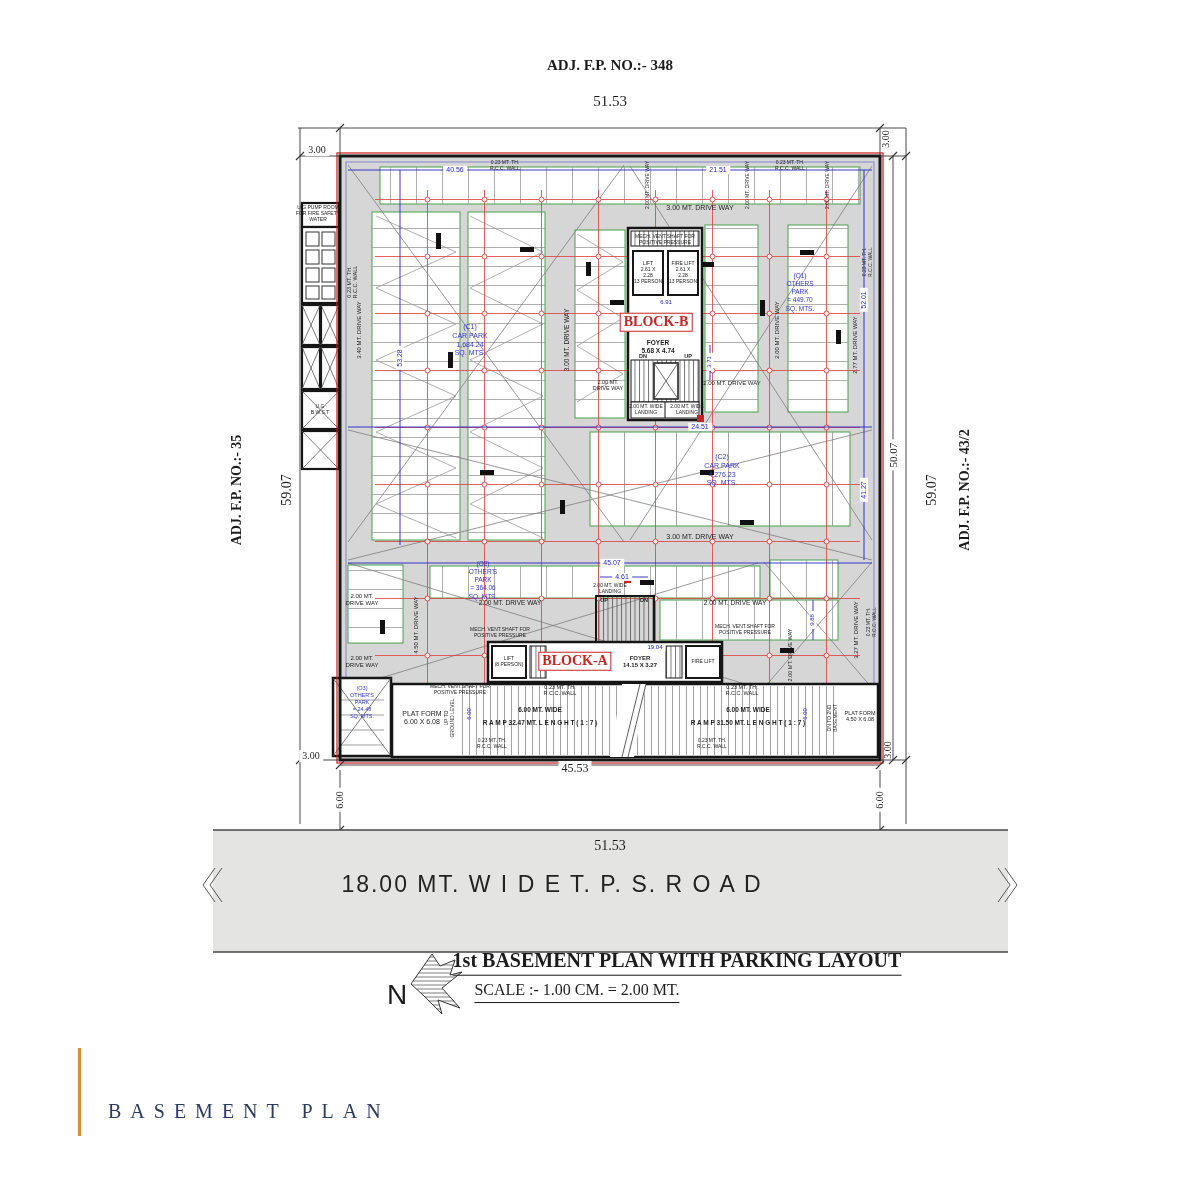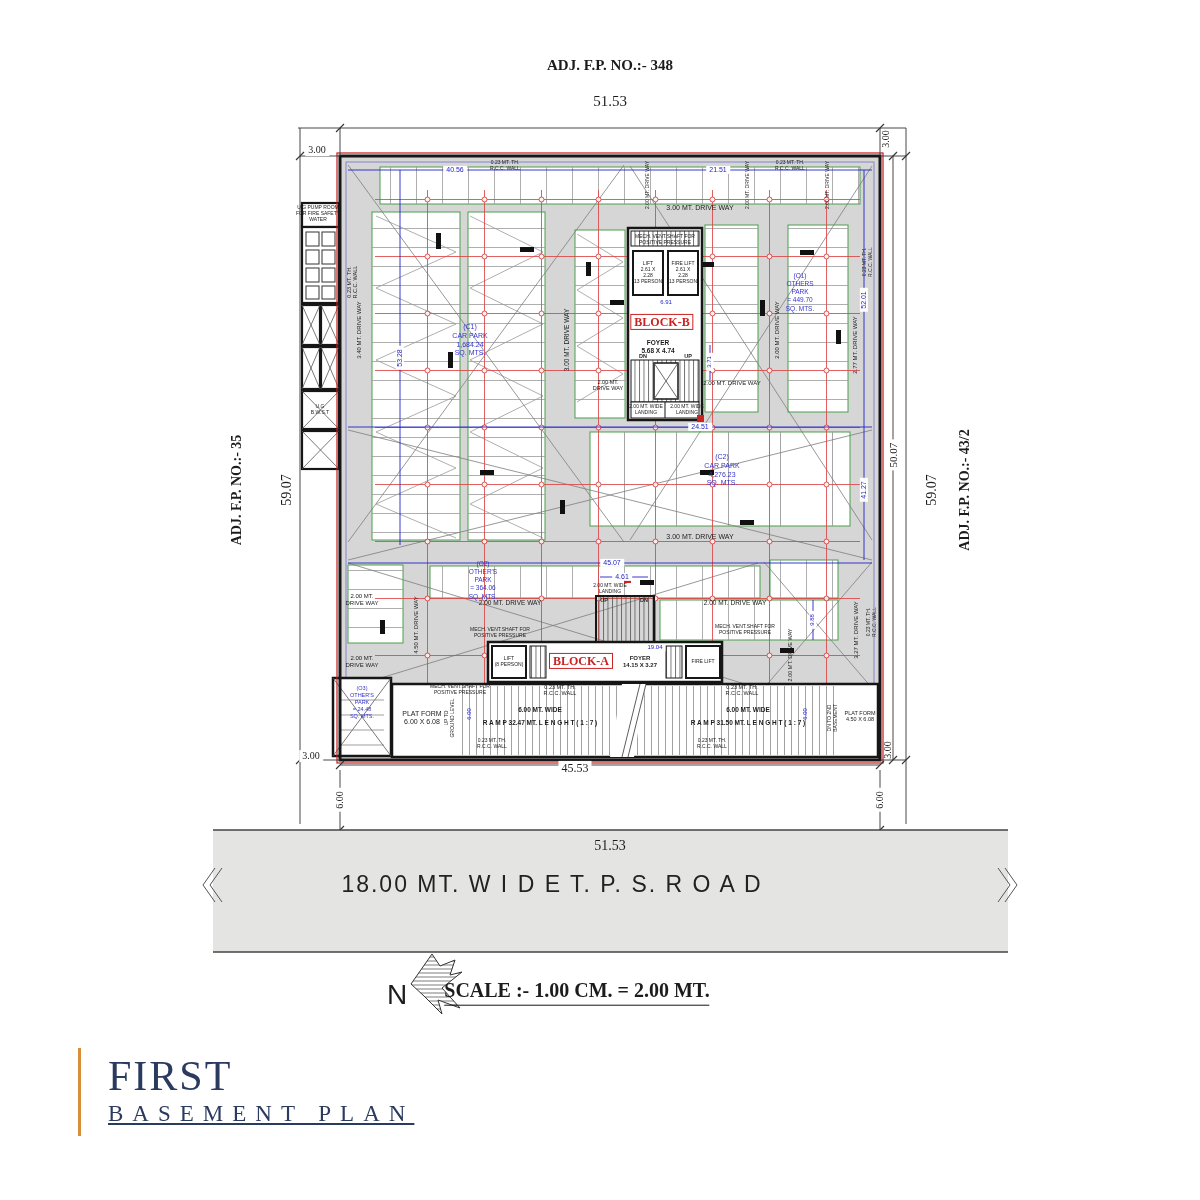--- a/index.html
+++ b/index.html
@@ -13,26 +13,26 @@
   .serif{font-family:"Liberation Serif",serif;}
   .b{font-weight:700;}
   .blu{color:#2323c8;}
   .park{color:#3434cc;line-height:1.25;}
   .bgw{background:#fff;padding:0 3px;}
   .und{border-bottom:1.5px solid #151515;padding-bottom:2px;}
   .blk{border:1.2px solid #c22;color:#c22;background:#fff;font-weight:700;padding:0 3px;
        font-family:"Liberation Serif",serif;}
   .navy{color:#2b3a5f;}
   .t5{font-size:5px;}.t55{font-size:5.5px;}.t6{font-size:6px;}.t65{font-size:6.5px;}
-  .t7{font-size:7px;}.t8{font-size:12px;margin-left:6px;}.t10{font-size:10px;}.t11{font-size:11px;}
-  .t12{font-size:12px;}.t14{font-size:14px;}.t15{font-size:15px;}.t16{font-size:20px;font-weight:bold;}
+  .t7{font-size:7px;}.t8{font-size:14px;}.t10{font-size:10px;}.t11{font-size:11px;}
+  .t12{font-size:12px;}.t14{font-size:14px;}.t15{font-size:15px;}.t16{font-size:16px;}
   .t20{font-size:20px;}.t28{font-size:28px;}
   .roadtxt{font-size:23px;letter-spacing:2px;color:#222;}
   .first{font-size:42px;letter-spacing:2px;}
-  .bplan{font-size:23px;letter-spacing:9px;text-decoration:underline;}
+  .bplan{font-size:20px;letter-spacing:9px;}
   .accentbar{position:absolute;width:3px;background:#d98e3c;z-index:5;}
 </style>
 </head>
 <body>
 
 <div class="page">
 
 <svg width="1200" height="1200" viewBox="0 0 1200 1200">
   <defs>
     <pattern id="pgrid" width="57" height="57" patternUnits="userSpaceOnUse">
@@ -269,24 +269,24 @@
 <div class="lbl serif t10 bgw" style="left:311px;top:756px">3.00</div>
 <div class="lbl v serif t10" style="left:888px;top:750px">3.00</div>
 <div class="lbl v serif t10 bgw" style="left:340px;top:800px">6.00</div>
 <div class="lbl v serif t10 bgw" style="left:880px;top:800px">6.00</div>
 <div class="lbl serif t12 bgw" style="left:575px;top:768px">45.53</div>
 
 <div class="lbl serif t14" style="left:610px;top:846px">51.53</div>
 <div class="lbl roadtxt" style="left:552px;top:885px">18.00 MT.  W I D E    T. P. S.    R O A D</div>
 
 <div class="lbl t28" style="left:397px;top:995px">N</div>
+<div class="lbl serif b t20 und" style="left:677px;top:962px">1st  BASEMENT  PLAN WITH PARKING LAYOUT</div>
 <div class="lbl serif t16 und" style="left:577px;top:992px">SCALE :- 1.00 CM. = 2.00 MT.</div>
 
 <div class="accentbar" style="left:78px;top:1048px;height:88px"></div>
-<div class="lbl tl serif navy first" style="left:108px;top:1052px">FIRST</div>
 <div class="lbl tl serif navy bplan" style="left:108px;top:1100px">BASEMENT PLAN</div>
 
 <div class="lbl t5" style="left:505px;top:166px">0.23 MT. TH.
 R.C.C. WALL</div>
 <div class="lbl t5" style="left:790px;top:166px">0.23 MT. TH.
 R.C.C. WALL</div>
 <div class="lbl v t55" style="left:352px;top:282px">0.23 MT. TH.
 R.C.C. WALL</div>
 <div class="lbl v t5" style="left:868px;top:262px">0.23 MT. TH.
 R.C.C. WALL</div>

